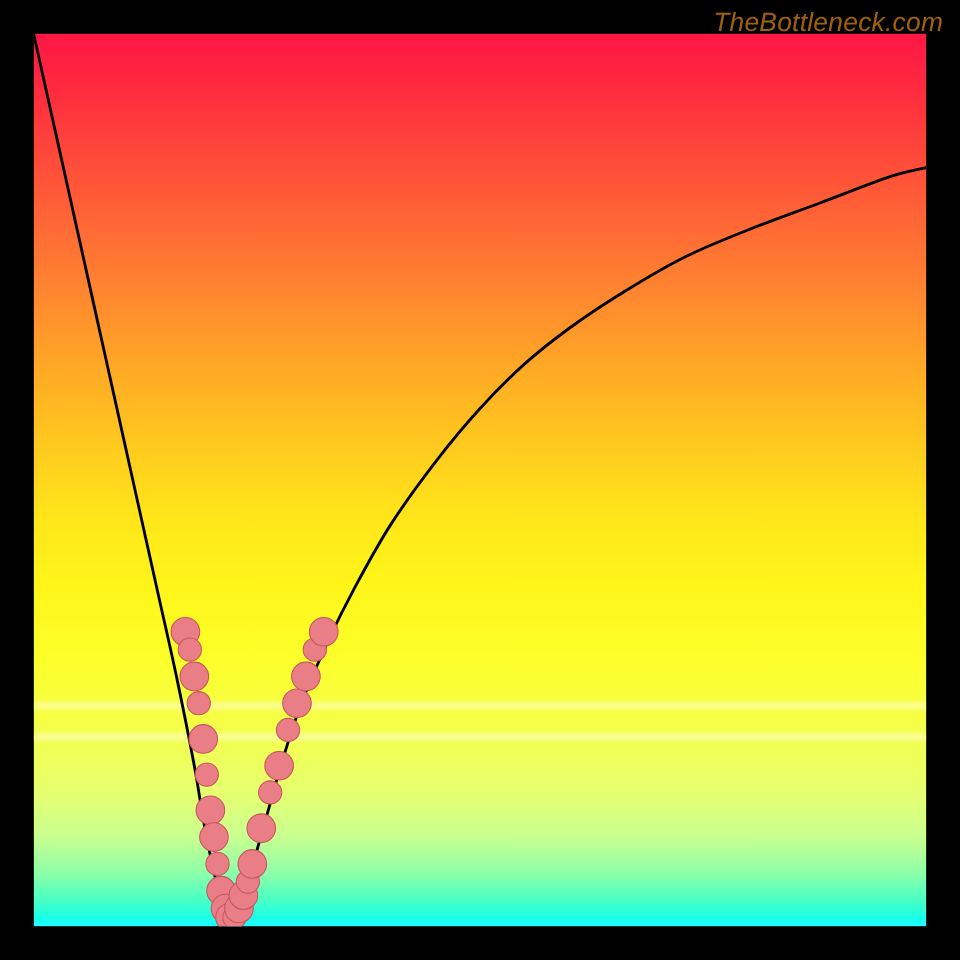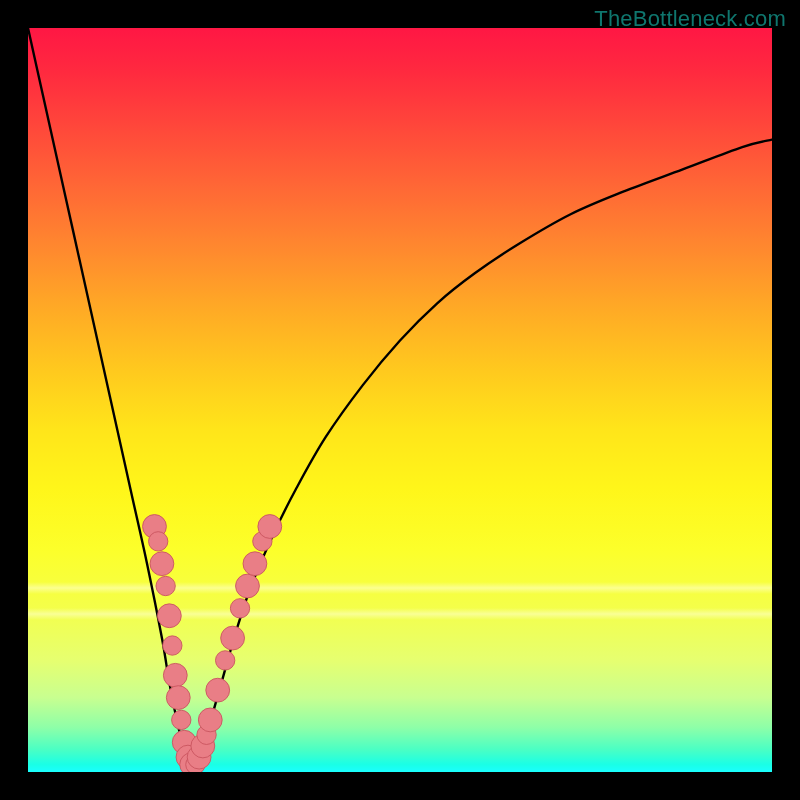--- a/index.html
+++ b/index.html
@@ -61,25 +61,26 @@
   .svg-layer {
     position: absolute;
     inset: 0;
     width: 100%;
     height: 100%;
   }
   .watermark {
     position: absolute;
     top: 6px;
     right: 14px;
-    color: #0f766e;
+    color: #a16207;
     font-size: 22px;
     font-weight: 400;
     letter-spacing: 0.2px;
     user-select: none;
+    font-style: italic;
   }
 </style>
 </head>
 <body>
 
 <div class="frame">
   <div class="plot">
     <div class="gradient"></div>
     <div class="bright-band b1"></div>
     <div class="bright-band b2"></div>

